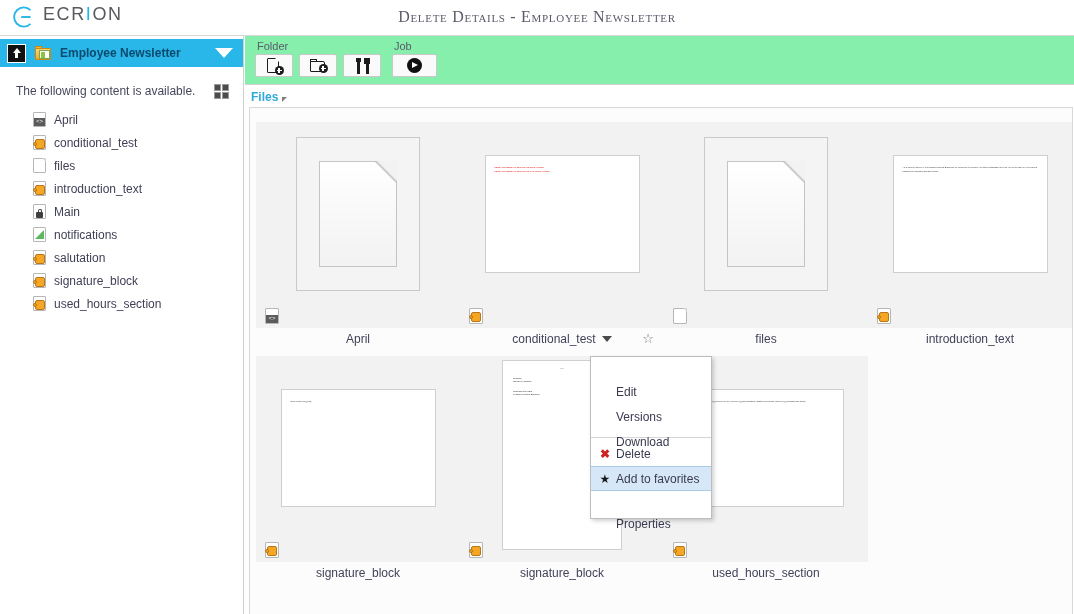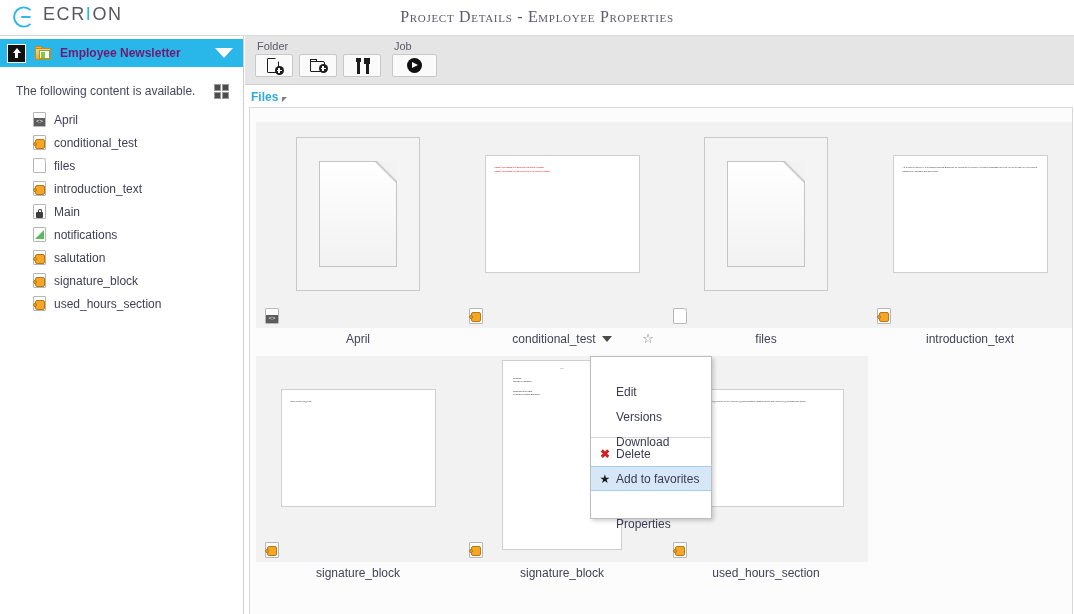--- a/index.html
+++ b/index.html
@@ -141,21 +141,21 @@
     box-sizing: border-box;
   }
   .proj-icon .fsheet:before {
     content: "";
     position: absolute;
     left: 1px; top: 1px;
     width: 4px; height: 6px;
     background: #8cc63f;
   }
   .proj-name {
-    color: #701a75;
+    color: #0c4a6e;
     font-weight: bold;
     font-size: 12px;
     margin-left: 9px;
     flex: 1 1 auto;
     white-space: nowrap;
     overflow: hidden;
   }
   .caret-down {
     width: 0; height: 0;
     border-left: 9px solid transparent;
@@ -301,21 +301,21 @@
     left: 245px; top: 36px;
     width: 829px;
     height: 578px;
     background: #ffffff;
     box-sizing: border-box;
   }
   .toolbar {
     position: absolute;
     left: 0; top: 0;
     width: 829px; height: 49px;
-    background: #e5e5e5;
+    background: #86efac;
     border-bottom: 1px solid #d2d2d2;
     box-sizing: border-box;
   }
   .tb-group { position: absolute; top: 4px; }
   .tb-caption {
     font-size: 11px;
     color: #5b5b6b;
     margin-left: 2px;
     margin-bottom: 2px;
     display: block;
@@ -613,21 +613,21 @@
   <div class="topbar">
     <div class="logo">
       <div class="logo-mark">
         <svg width="26" height="26" viewBox="0 0 26 26" aria-hidden="true">
           <path d="M20.5 6.2 A9.6 9.6 0 1 0 20.5 19.8" fill="none" stroke="#29b6e8" stroke-width="1.9"></path>
           <line x1="11.2" y1="13" x2="20.6" y2="13" stroke="#29b6e8" stroke-width="1.9"></line>
         </svg>
       </div>
       <div class="logo-text"><span>ECR</span><span class="hl">I</span><span>ON</span></div>
     </div>
-    <div class="page-title">Project Details - Employee Properties</div>
+    <div class="page-title">Delete Details - Employee Newsletter</div>
   </div>
 
   <div class="sidebar">
 
     <div class="proj-header">
       <div class="up-btn"></div>
       <div class="proj-icon">
         <div class="ftab"></div>
           <div class="fbody"></div>
           <div class="fsheet"></div>

